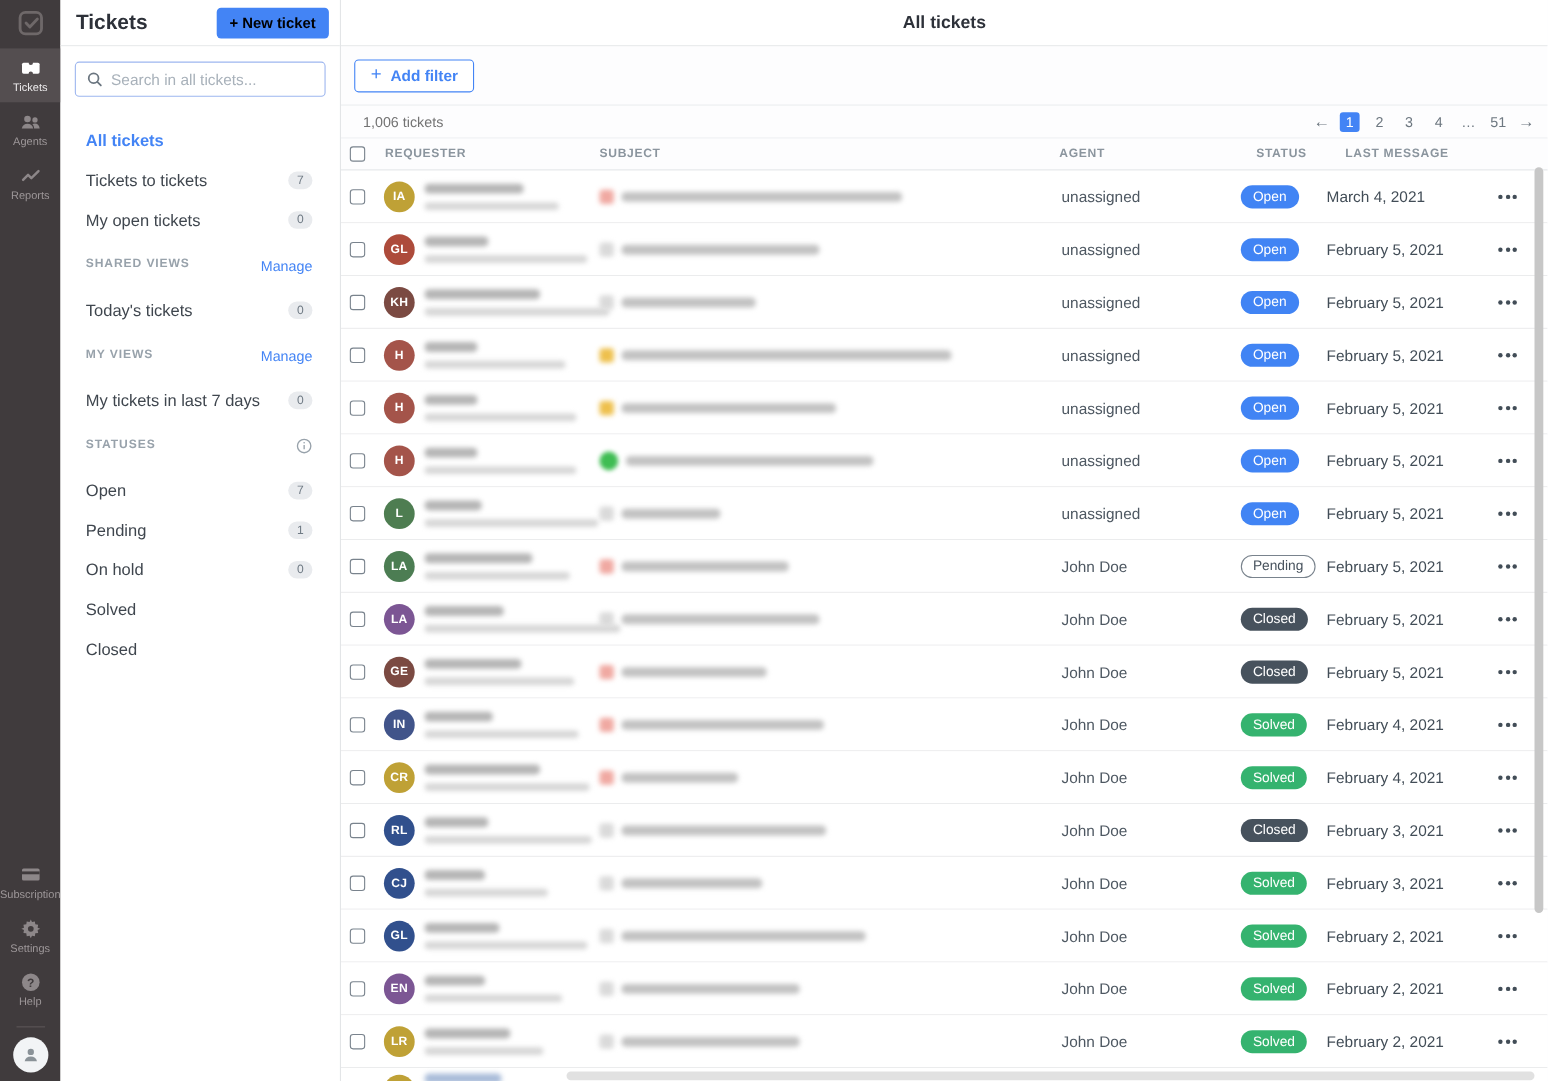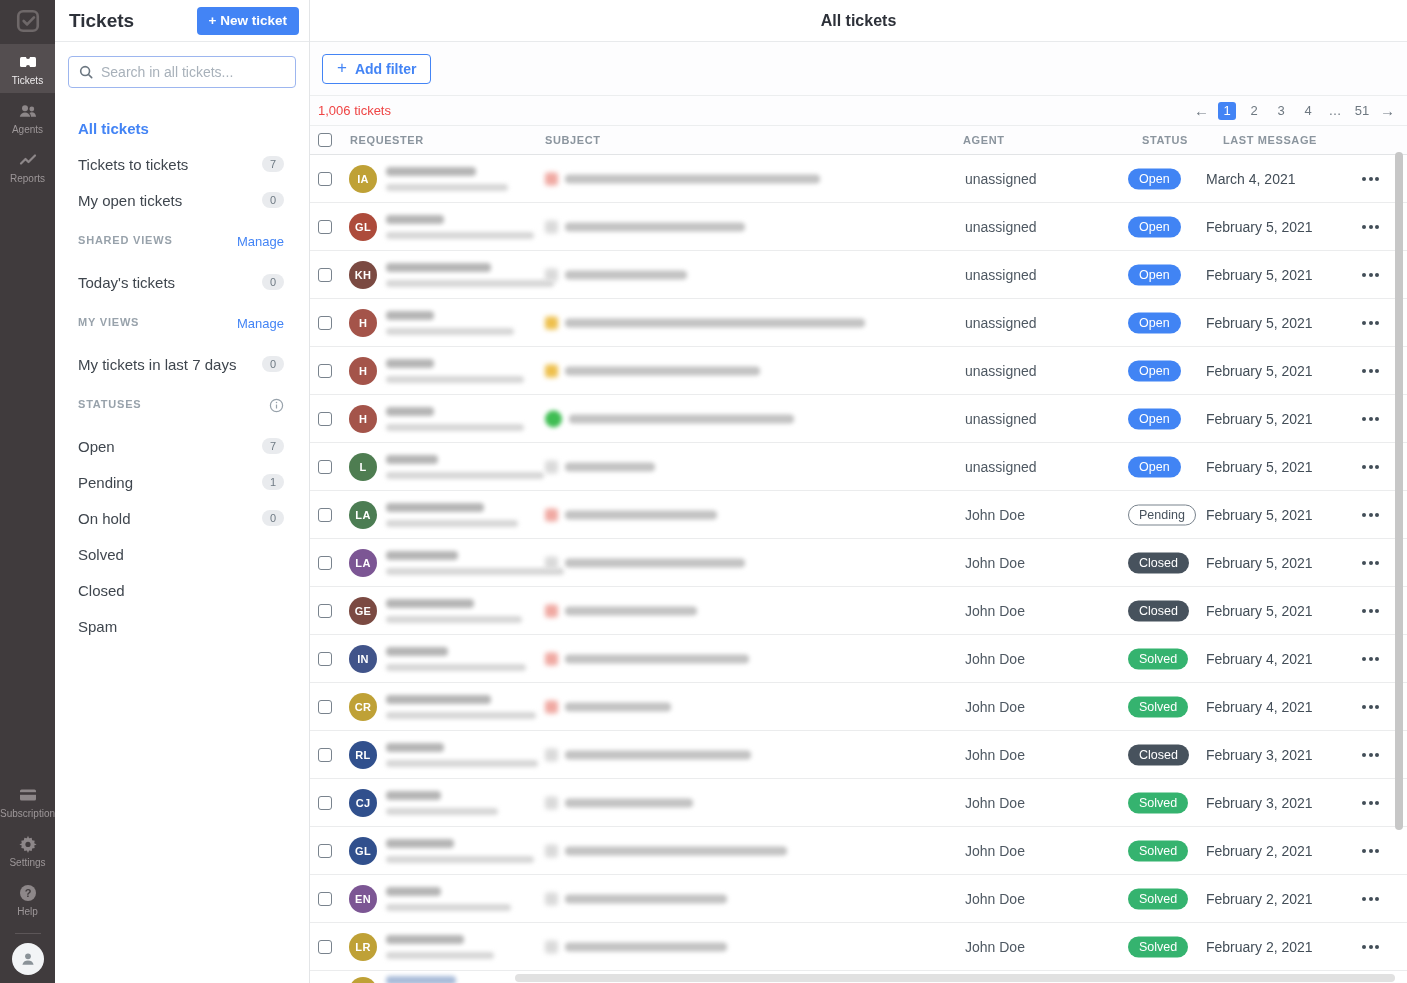--- a/index.html
+++ b/index.html
@@ -21,21 +21,21 @@
   .rail-avatar { width: 32px; height: 32px; border-radius: 50%; background: #f2f4f6;
     display: flex; align-items: center; justify-content: center; margin-bottom: 8px; }
   .rail-icon svg, .rail-logo svg, .rail-avatar svg { display: block; }
 
   
   .sidebar { position: absolute; left: 55px; top: 0; width: 255px; height: 100%;
     background: #fff; border-right: 1px solid #e3e5e7; }
   .sb-header { height: 42px; border-bottom: 1px solid #e8eaec; display: flex;
     align-items: center; justify-content: space-between; padding: 0 10px 0 14px; }
   .sb-title { font-size: 19px; font-weight: 700; color: #2d3139; }
-  .btn-new { background: var(--accent, #4384f5); color: #ffffff; font-size: 13.5px; font-weight: 700;
+  .btn-new { background: var(--accent, #4384f5); color: #000000; font-size: 13.5px; font-weight: 700;
     border: none; border-radius: 4px; height: 28px; padding: 0 12px; cursor: pointer;
     font-family: "Liberation Sans", sans-serif; }
   .sb-search { margin: 14px 13px 12px; height: 32px; border: 1px solid #9db6ef; border-radius: 4px;
     display: flex; align-items: center; padding: 0 9px; gap: 7px; background: #fff; }
   .sb-search input { border: none; outline: none; font-size: 14px; color: #3f464e; width: 100%;
     font-family: "Liberation Sans", sans-serif; background: transparent; }
   .sb-search input::placeholder { color: #a8b1ba; }
   .sb-list { padding: 10px 25px 0 23px; }
   .sb-item { height: 36px; display: flex; align-items: center; justify-content: space-between;
     font-size: 15px; color: #3f464e; cursor: pointer; }
@@ -56,21 +56,21 @@
   .main-title { font-size: 16px; font-weight: 700; color: #2d3139; }
   .toolbar { height: 54px; flex: 0 0 54px; border-bottom: 1px solid #eceeef;
     display: flex; align-items: center; padding-left: 12px; }
   .btn-filter { height: 30px; border: 1px solid var(--accent, #4384f5); color: var(--accent, #4384f5);
     background: #fff; border-radius: 4px; font-size: 14px; font-weight: 700; display: flex;
     align-items: center; gap: 8px; padding: 0 14px; cursor: pointer;
     font-family: "Liberation Sans", sans-serif; }
   .btn-filter .plus { font-size: 17px; font-weight: 400; margin-top: -2px; }
   .listbar { height: 30px; flex: 0 0 30px; border-bottom: 1px solid #eceeef; display: flex;
     align-items: center; justify-content: space-between; padding: 0 12px 0 8px; }
-  .count-text { font-size: 13px; color: #ef4444; }
+  .count-text { font-size: 13px; color: #737373; margin-left: 12px; }
   .pagination { display: flex; align-items: center; gap: 9px; font-size: 13px; color: #6e7881; }
   .page { min-width: 18px; height: 18px; line-height: 18px; text-align: center;
     border-radius: 3px; cursor: pointer; }
   .page.active { background: var(--accent, #4384f5); color: #fff; }
   .pg-arrow { font-size: 15px; cursor: pointer; color: #6e7881; }
 
   .thead { height: 29px; flex: 0 0 29px; border-bottom: 1px solid #e2e4e6;
     position: relative; background: #fdfdfe; }
   .th { position: absolute; top: 50%; transform: translateY(-50%); font-size: 11px;
     font-weight: 700; color: #8b959e; letter-spacing: .6px; }
@@ -276,23 +276,20 @@
         </div>
 
   <div class="sb-item">
     <span class="sb-item-label">Solved</span>
   </div>
 
   <div class="sb-item">
     <span class="sb-item-label">Closed</span>
   </div>
 
-  <div class="sb-item">
-    <span class="sb-item-label">Spam</span>
-  </div>
 </div>
   </aside>
 
   <main class="main">
     <div class="main-header">
       <span class="main-title">All tickets</span>
     </div>
 
     <div class="toolbar">
       <button class="btn-filter">

